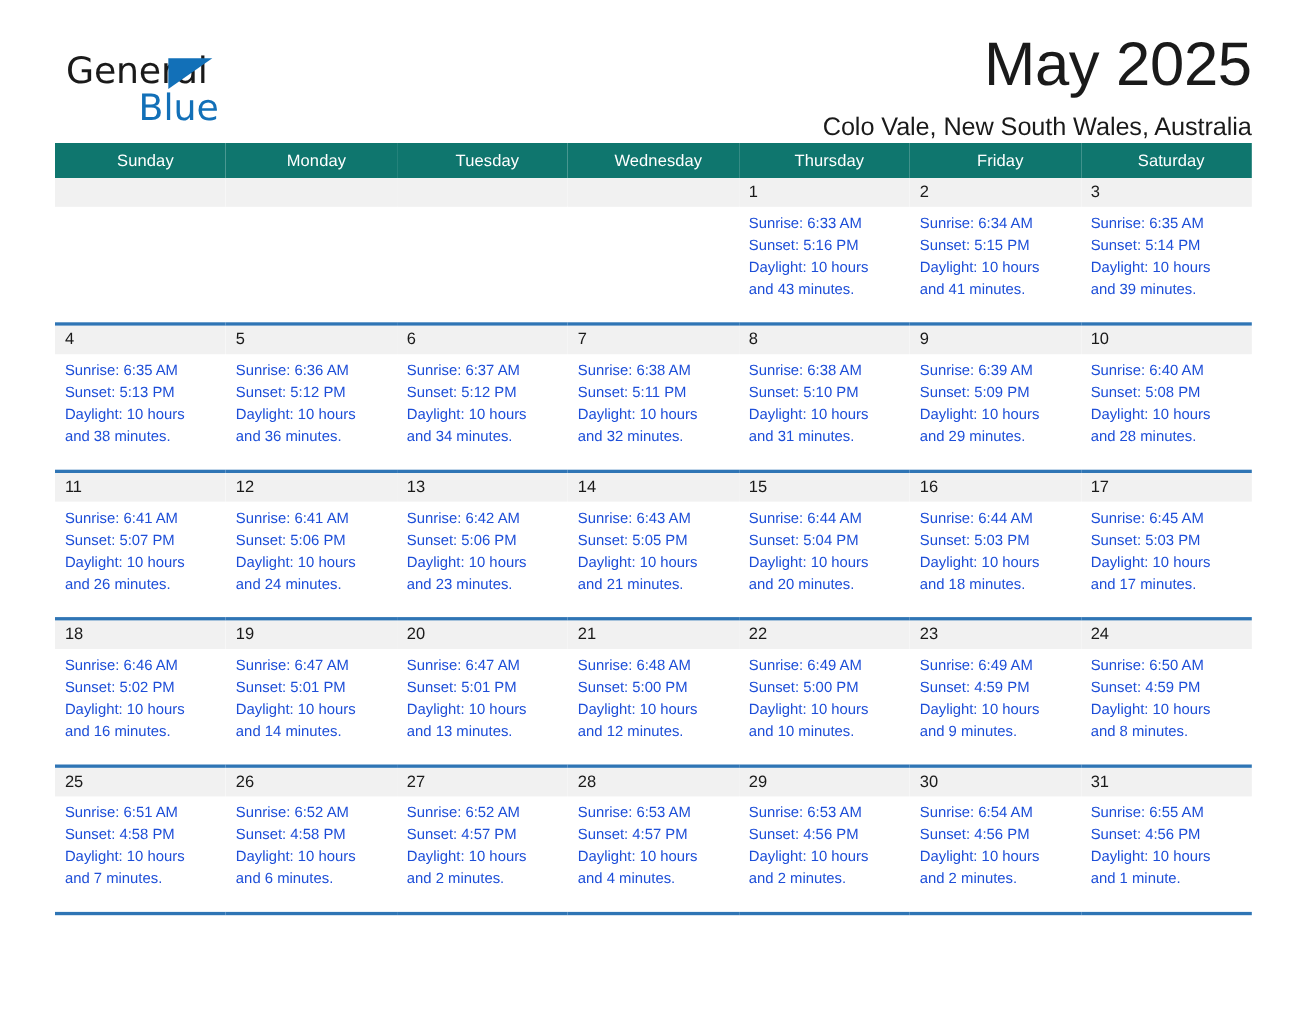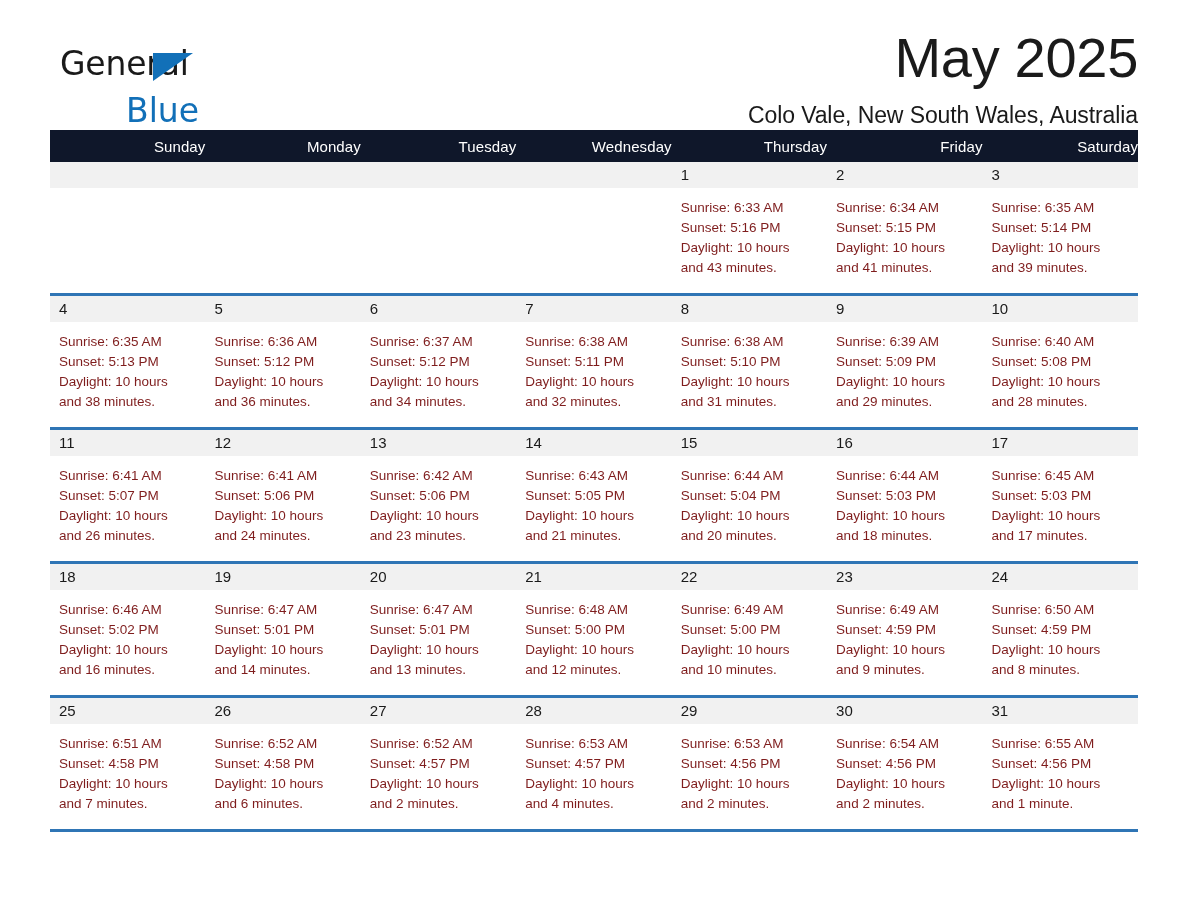--- a/index.html
+++ b/index.html
@@ -57,21 +57,20 @@
     border-bottom: 28px solid transparent;
   }
   .logo-blue {
     position: absolute;
     left: 76px;
     top: 40px;
     font-size: 33px;
     color: #1270b8;
     font-family: "DejaVu Sans", sans-serif;
     font-weight: 400;
-    margin-top: 13px;
   }
   .title-block {
     text-align: right;
     padding-top: 2px;
   }
   .cal-title {
     font-size: 56px;
     font-weight: 400;
     color: #1a1a1a;
     line-height: 1.05;
@@ -86,25 +85,25 @@
   }
 
   
   .calendar {
     margin-top: 16px;
     width: 1088px;
     border-collapse: collapse;
     table-layout: fixed;
   }
   .calendar th {
-    background: #0f172a;
+    background: #0f766e;
     color: #ffffff;
     font-size: 15px;
     font-weight: 400;
-    text-align: right;
+    text-align: center;
     padding: 7px 0 7px 9px;
     height: 18px;
     letter-spacing: 0.1px;
   }
   .calendar td {
     vertical-align: top;
     padding: 0;
     width: 155.43px;
     border-bottom: 3px solid #2f75b5;
     background: #ffffff;
@@ -119,24 +118,24 @@
     color: #1a1a1a;
     padding: 4px 0 5px 9px;
     height: 17px;
     line-height: 17px;
     box-sizing: content-box;
   }
   .daynum.empty {
     color: transparent;
   }
   .details {
-    padding: 10px 8px 0 9px;
+    padding: 5px 8px 0 9px;
     font-size: 13.5px;
     line-height: 20px;
-    color: #7f1d1d;
+    color: #1d4ed8;
   }
   .details div { white-space: nowrap; }
 </style>
 </head>
 <body>
 
 <div class="page">
 
   <div class="masthead">
     <div class="logo">

